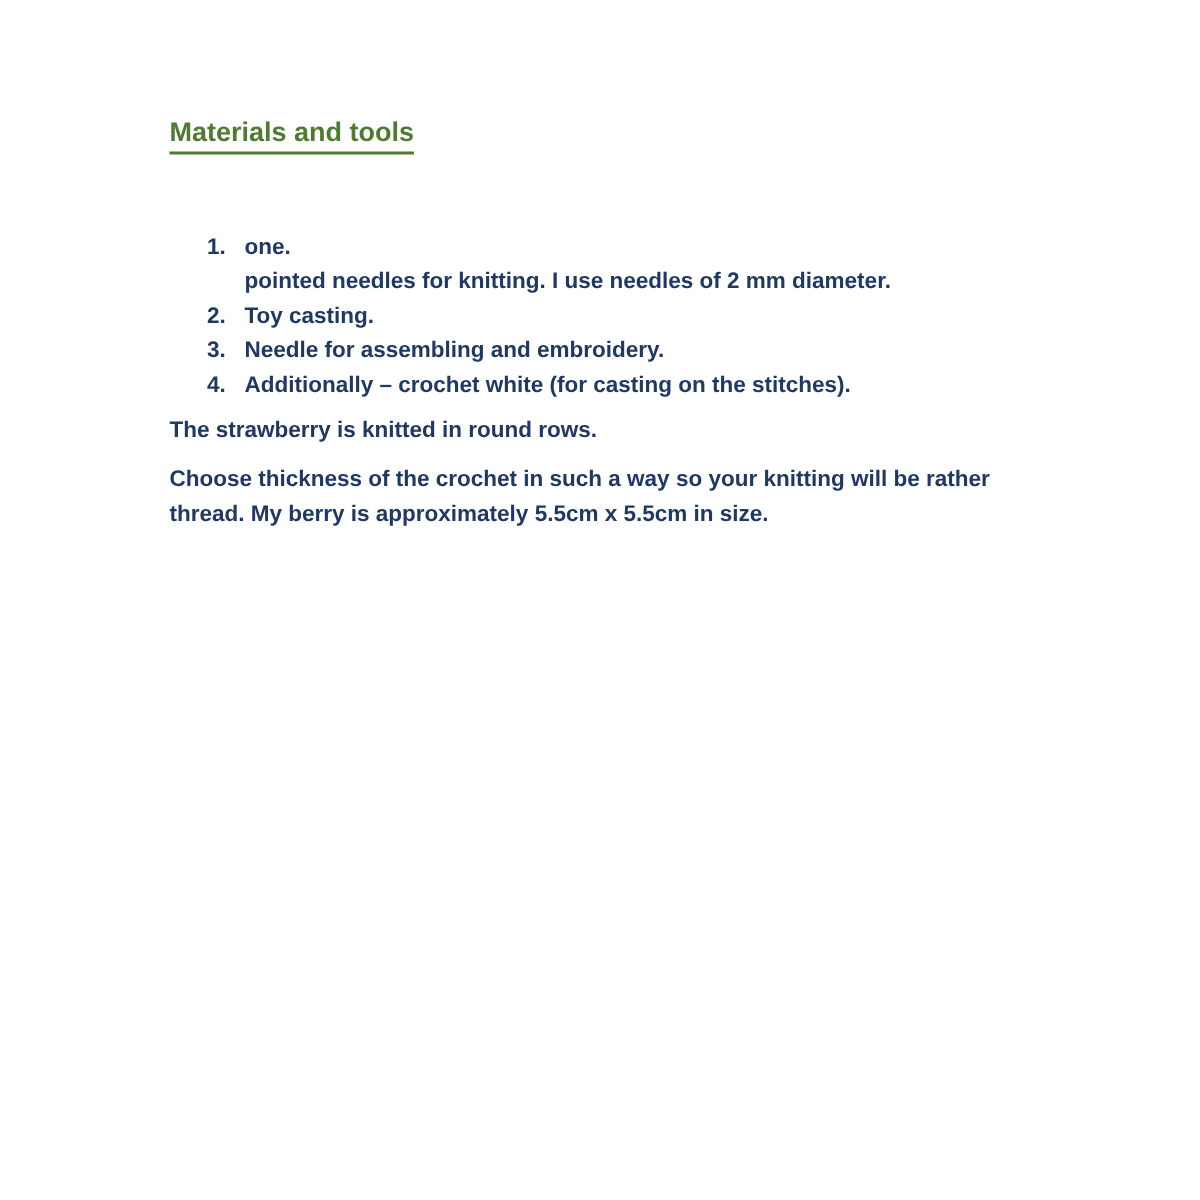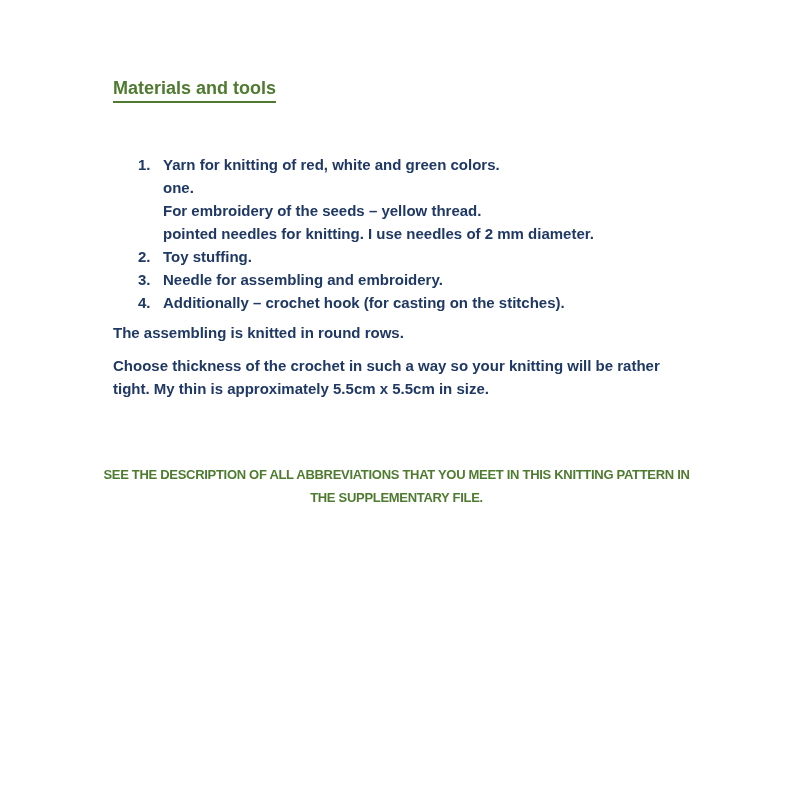--- a/index.html
+++ b/index.html
@@ -79,54 +79,48 @@
 
 <div class="page">
   <div class="content">
 
     <h1 class="heading">Materials and tools</h1>
 
     <ol class="materials">
       <li>
         <span class="num">1.</span>
         <span class="lines">
-          <span class="ln">Yarn for knitting of red, white and green colors.</span>
           <span class="ln">one.</span>
-          <span class="ln">For embroidery of the seeds – yellow thread.</span>
           <span class="ln">pointed needles for knitting. I use needles of 2 mm diameter.</span>
         </span>
       </li>
       <li>
         <span class="num">2.</span>
         <span class="lines">
-          <span class="ln">Toy stuffing.</span>
+          <span class="ln">Toy casting.</span>
         </span>
       </li>
       <li>
         <span class="num">3.</span>
         <span class="lines">
           <span class="ln">Needle for assembling and embroidery.</span>
         </span>
       </li>
       <li>
         <span class="num">4.</span>
         <span class="lines">
-          <span class="ln">Additionally – crochet hook (for casting on the stitches).</span>
+          <span class="ln">Additionally – crochet white (for casting on the stitches).</span>
         </span>
       </li>
     </ol>
 
     <p class="para para-1">
-      <span class="ln">The assembling is knitted in round rows.</span>
+      <span class="ln">The strawberry is knitted in round rows.</span>
     </p>
 
     <p class="para para-2">
       <span class="ln">Choose thickness of the crochet in such a way so your knitting will be rather</span>
-      <span class="ln">tight. My thin is approximately 5.5cm x 5.5cm in size.</span>
+      <span class="ln">thread. My berry is approximately 5.5cm x 5.5cm in size.</span>
     </p>
 
-    <p class="note">
-      <span class="ln">SEE THE DESCRIPTION OF ALL ABBREVIATIONS THAT YOU MEET IN THIS KNITTING PATTERN IN</span>
-      <span class="ln">THE SUPPLEMENTARY FILE.</span>
-    </p>
 
   </div>
 </div>
 
 </body></html>

